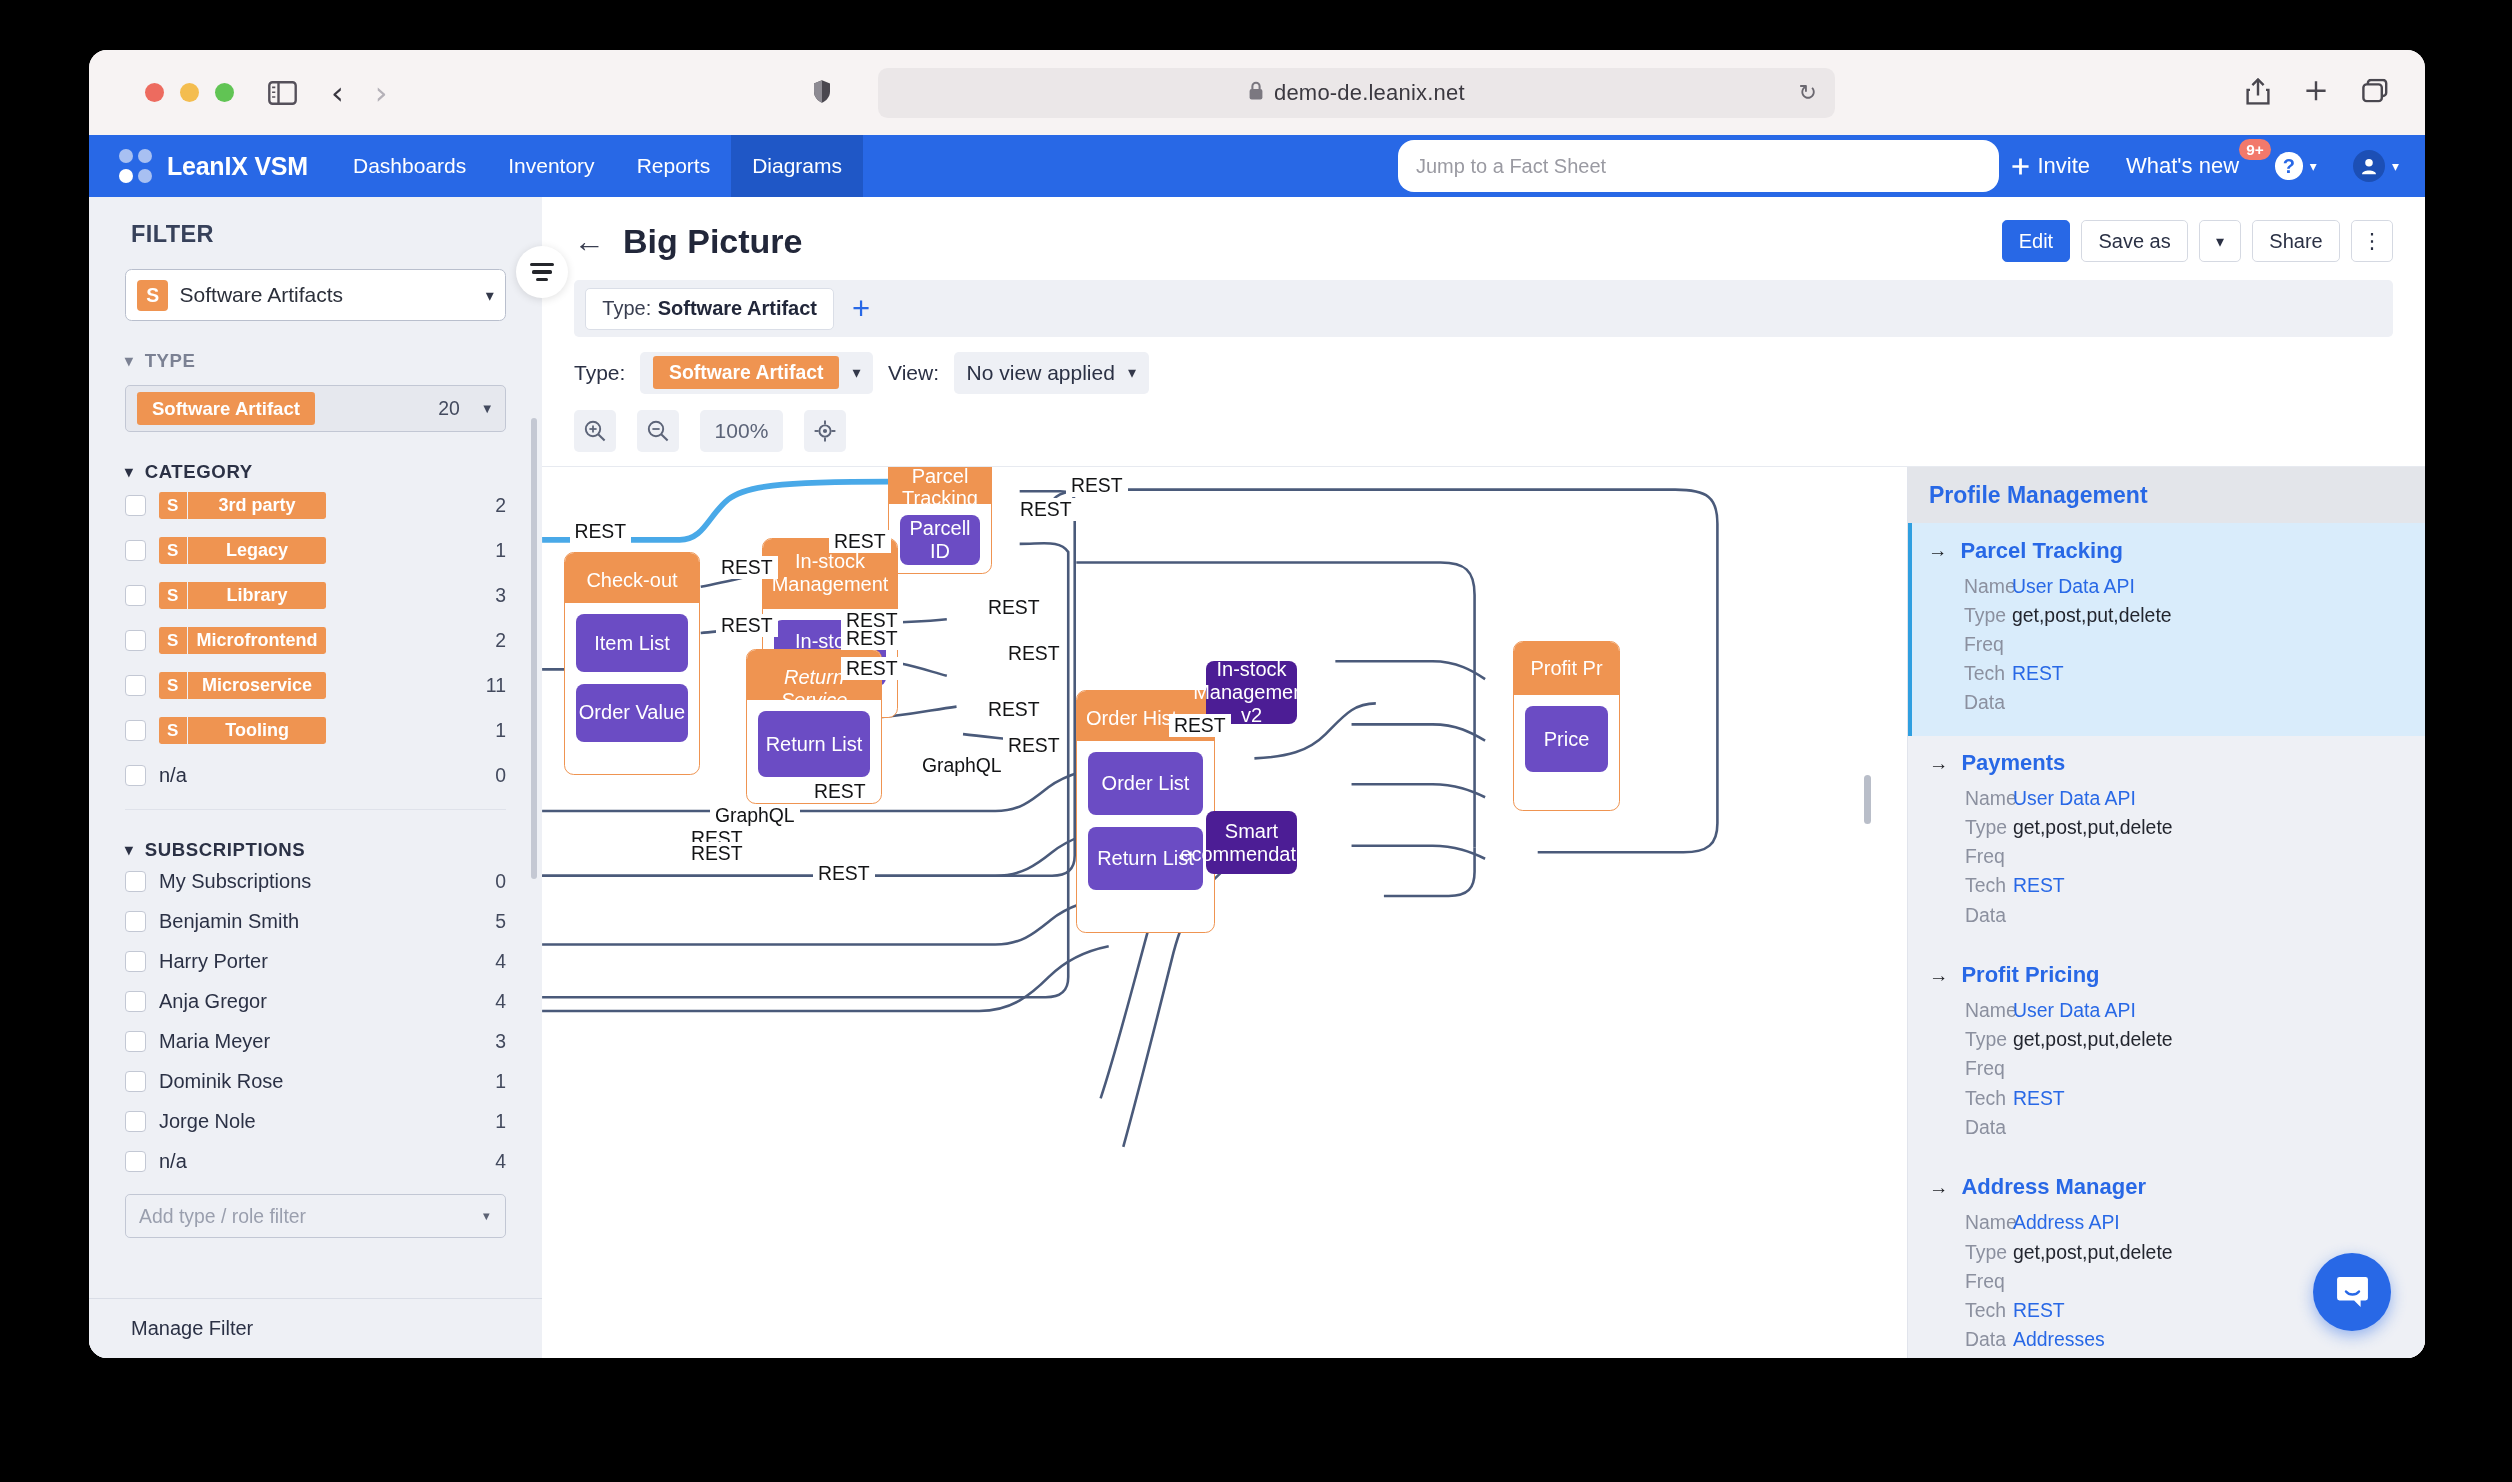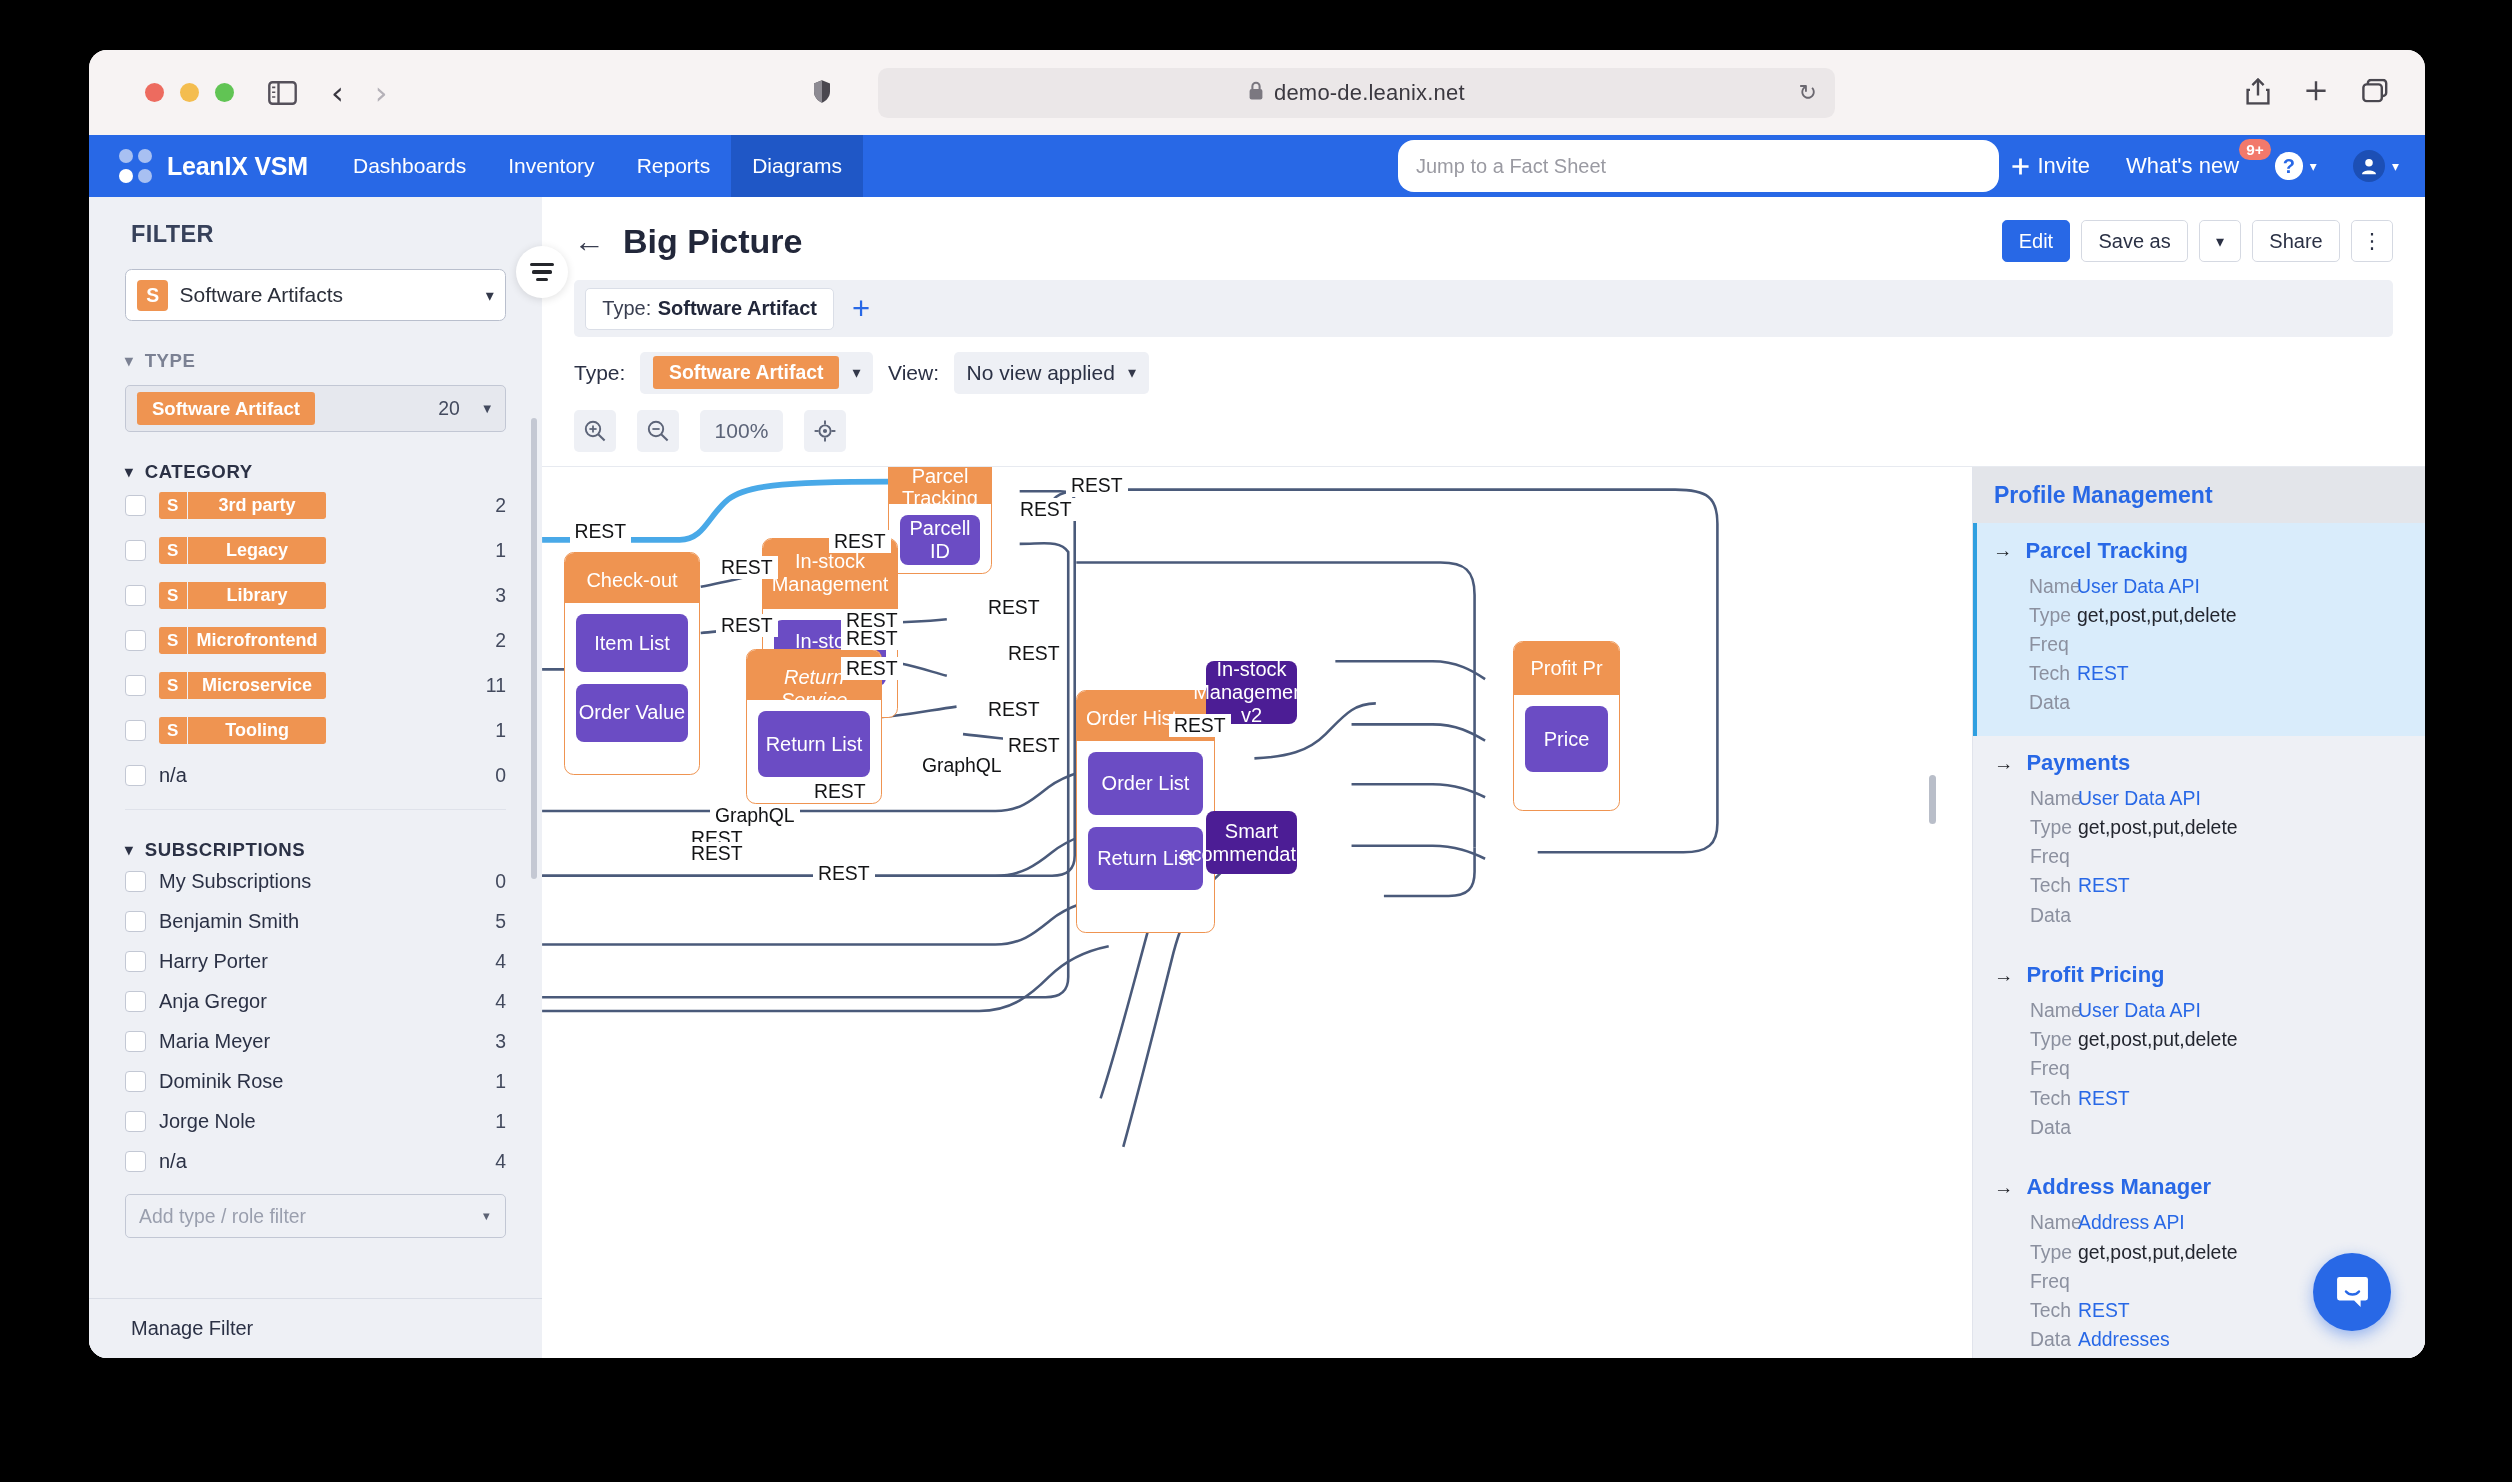--- a/index.html
+++ b/index.html
@@ -152,21 +152,21 @@
   .node .hdr { background:#ef9451; color:#fff; display:flex; align-items:flex-start; justify-content:center;
                font-size:20px; text-align:center; padding:11.3px 8px; position:relative; line-height:1.12;}
   .node .body-n { padding:11.3px; display:flex; flex-direction:column; gap:11.3px; }
   .sub { background:#6b4cc4; color:#fff; border-radius:8px; display:flex;align-items:center;justify-content:center;
          font-size:20px; text-align:center; line-height:1.15; }
   .leaf { position:absolute; background:#4c1d95; color:#fff; border-radius:8px; display:flex; align-items:center; justify-content:center;
           font-size:20px; text-align:center; line-height:1.15; padding:4.9px; }
   .edge-lbl { position:absolute; font-size:19.4px; color:#131416; background:#fff; padding:0 4.9px; white-space:nowrap; }
 
   
-  .detail { width:453px; background:#eef0f5; position:relative; border-left:0.8px solid #e1e4ec; overflow:hidden;margin-left:34px;}
+  .detail { width:518px; background:#eef0f5; position:relative; border-left:0.8px solid #e1e4ec; overflow:hidden;margin-left:34px;}
   .detail-head { background:#e3e5ea; padding:14.6px 21px; }
   .detail-head .t { color:#2868e6; font-size:23px; font-weight:bold; }
   .d-item { padding:14.6px 21px 18px 21px; }
   .d-item.sel { background:#d9ecfb; border-left:4.9px solid #2f9fe0; padding-left:16px; }
   .d-title { display:flex; align-items:center; gap:13px; margin-bottom:8px;}
   .d-title .ar { color:#1b1d22; font-size:19.4px;}
   .d-title .nm { color:#2868e6; font-size:22px; font-weight:bold;}
   .d-row { display:flex; gap:0; font-size:19.4px; line-height:1.5; }
   .d-row .k { color:#8b909f; width:84px; flex:0 0 84px; padding-left:36px;}
   .d-row .v { color:#22252e;}

